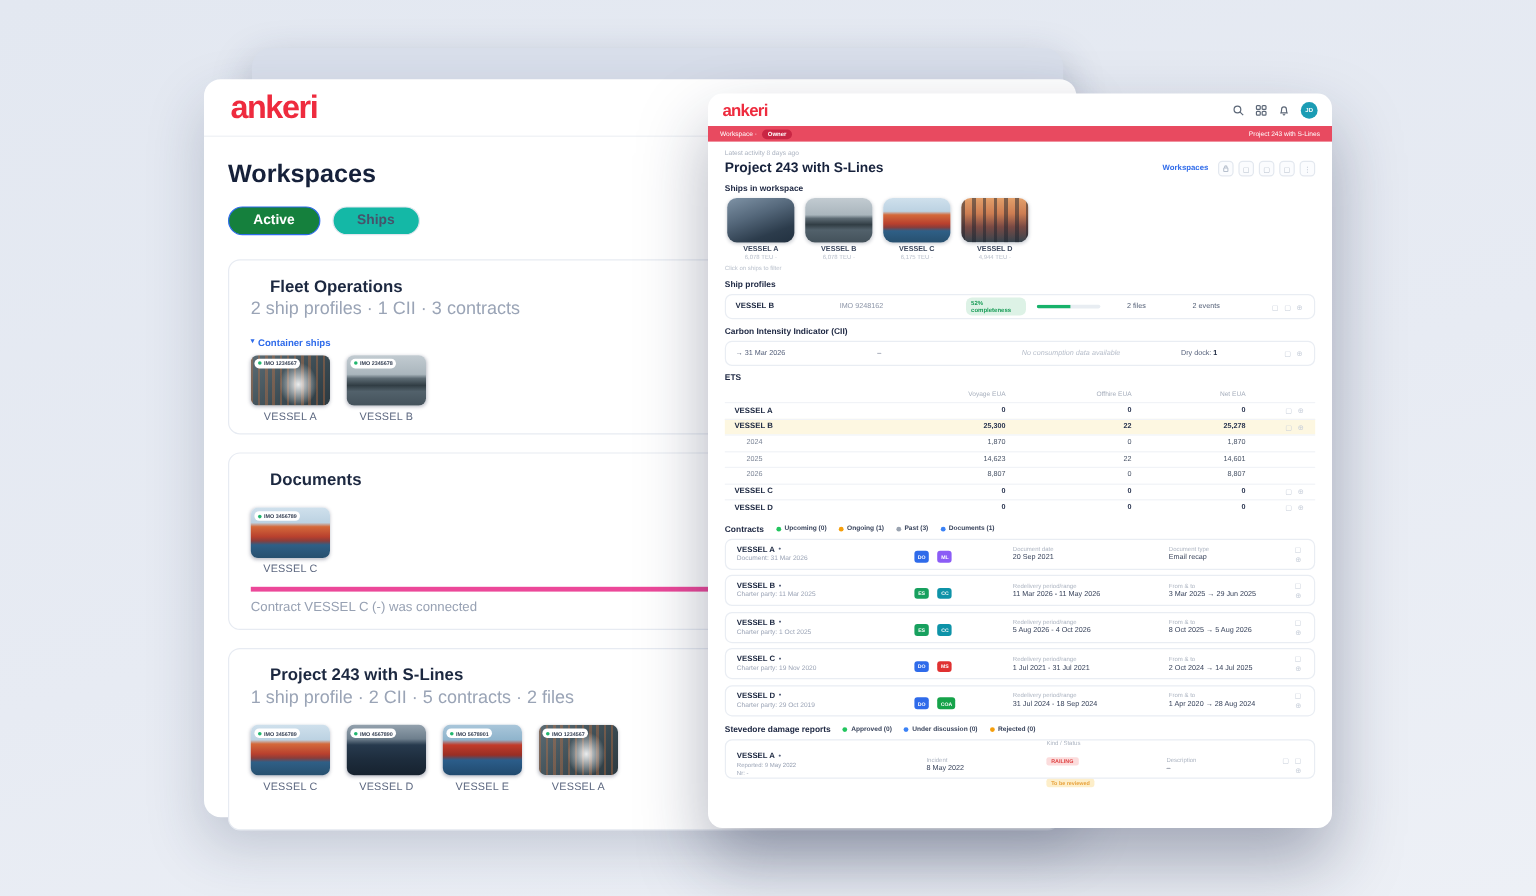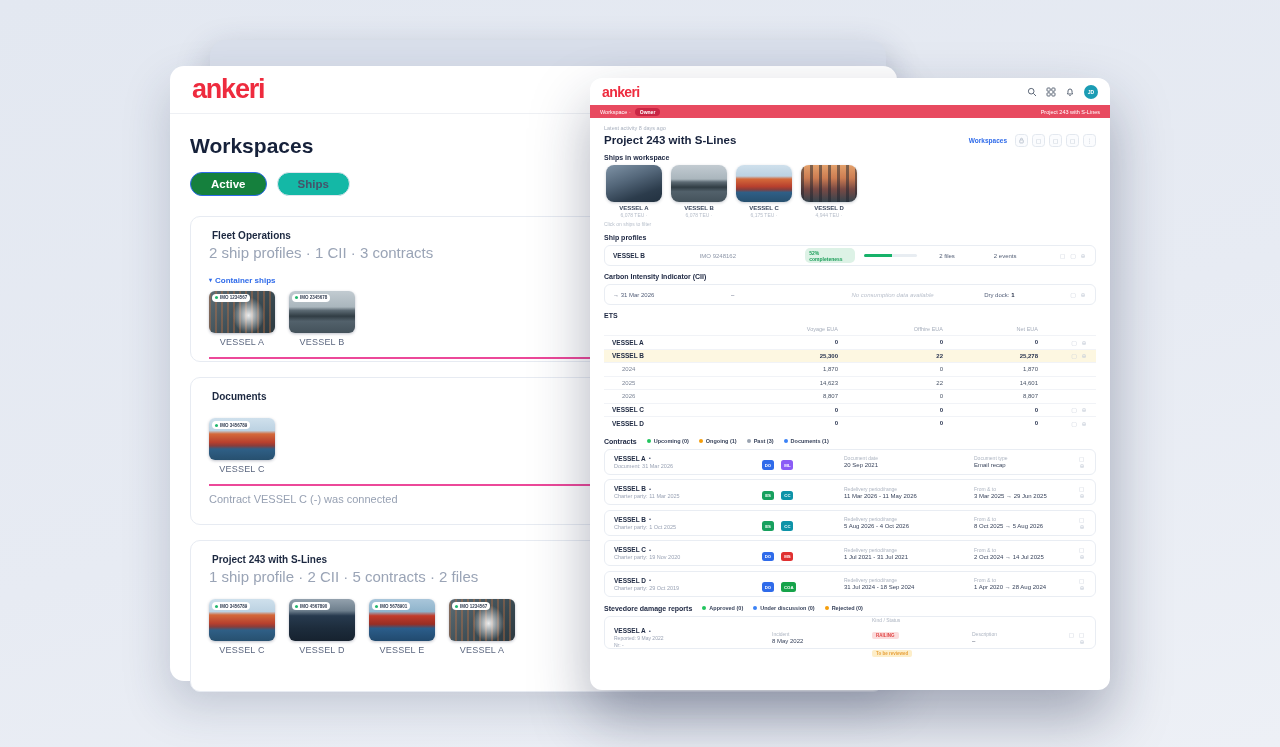--- a/index.html
+++ b/index.html
@@ -24,37 +24,37 @@
   .lw-body { padding:12px 18px 0; }
   .lw-title { font-size:21px; font-weight:700; color:#16213a; margin:8px 2px 14px; }
   .tabs { display:flex; gap:10px; margin:0 0 20px 2px; }
   .pill { height:24px; padding:0 20px; border-radius:13px; font-size:11.5px; font-weight:700;
     border:1px solid #e1e6ee; background:#14b8a6; color:#46536b; font-family:inherit; cursor:pointer; }
   .pill-active { background:#15803d; border-color:#2f6bea; color:#fff; }
 
   .card { position:relative; border:1px solid #e7ebf2; border-radius:10px; margin:0 0 15px 2px;
     width:693px; padding:13px 18px 10px; overflow:hidden; background:#fff; }
   .card-1 { height:146px; } .card-2 { height:148px; } .card-3 { height:152px; }
-  .card h2 { font-size:10px; color:#1c2840; margin:0 3px 3px; }
+  .card h2 { font-size:14px; color:#1c2840; margin:0 16px 3px; }
   .card .sub { font-size:15px; color:#9aa4b6; margin:0 0 7px; }
   .chip { display:inline-flex; align-items:center; gap:3px; font-size:8px; font-weight:700;
     color:#2f6bea; margin:0 0 6px; cursor:pointer; }
   .chip .caret { font-size:6px; line-height:1; }
   .card-3 .chip { position:absolute; left:448px; top:40px; margin:0; }
   .card-3 .thumbs { margin-top:14px; }
   .card-2 .thumbs { margin-top:16px; }
   .thumbs { display:flex; gap:14px; }
   .thumb { width:66px; }
   .photo { position:relative; width:66px; height:42px; border-radius:6px; overflow:hidden;
     box-shadow:0 1px 3px rgba(20,30,60,.28); }
   .imo-badge { position:absolute; top:3px; left:3px; height:8px; display:inline-flex; align-items:center;
     gap:2px; background:#fff; border-radius:4px; padding:0 3px; font-size:4.5px; font-weight:700; color:#333e52; }
   .imo-badge .gdot { width:3px; height:3px; border-radius:50%; background:#21b66e; display:inline-block; }
   .thumb figcaption { font-size:9px; color:#5d6880; text-align:center; margin-top:4px; letter-spacing:.2px; }
-  .card-footer { border-top:2px solid #ec4899; margin-top:10px; padding-top:7px; }
+  .card-footer { border-top:4px solid #ec4899; margin-top:10px; padding-top:7px; }
   .f1 { font-size:11px; color:#97a1b3; margin:0 0 3px; }
   .f2 { font-size:10px; color:#a6aebe; margin:0; display:flex; gap:4px; align-items:center; }
 
   
   .ph-a { background:
     radial-gradient(ellipse 34% 62% at 60% 58%, rgba(255,255,255,.9), rgba(255,255,255,0) 70%),
     repeating-linear-gradient(90deg, rgba(210,115,60,.35) 0 2px, rgba(0,0,0,0) 2px 6px),
     linear-gradient(135deg,#5d6d75,#3a4a52 60%,#2c3940); }
   .ph-b { background:linear-gradient(180deg,#c2cbd1 0%,#aab6bd 38%,#5d6b74 46%,#313d44 60%,#52616b 72%,#44525b 100%); }
   .ph-c { background:linear-gradient(180deg,#cfe0ec 0%,#bcd2e2 30%,#d4693a 38%,#b8402e 58%,#8a3d3b 66%,#2f5f86 74%,#27506f 100%); }

